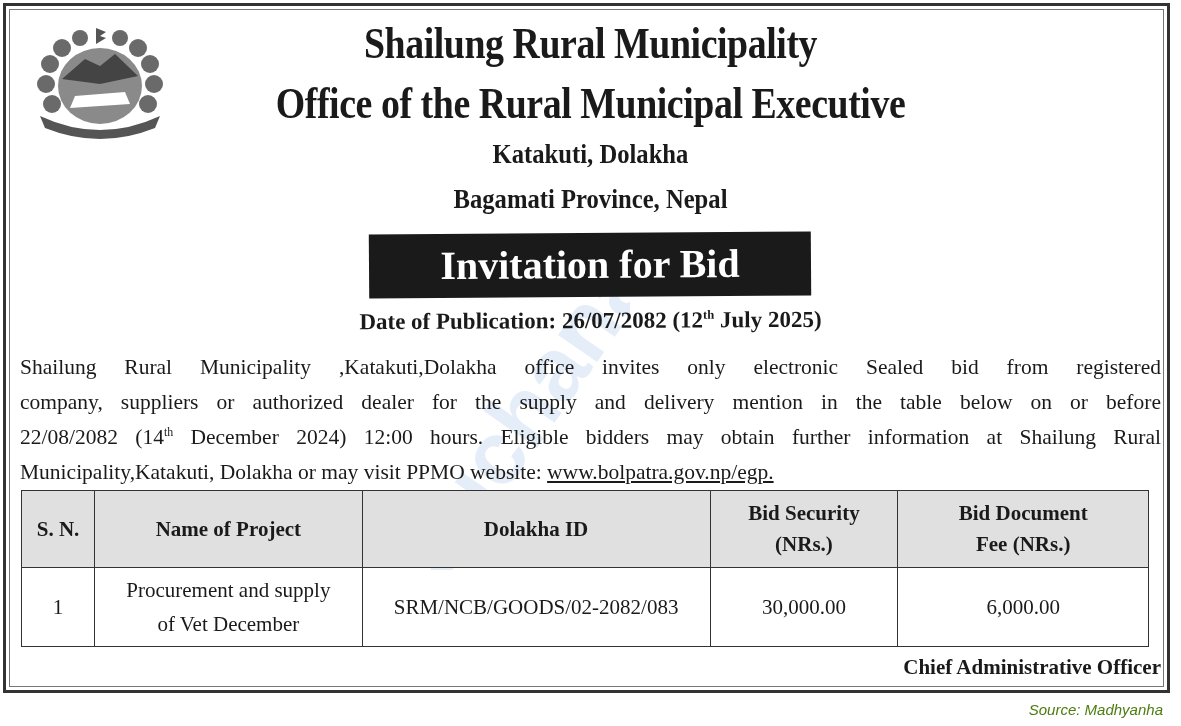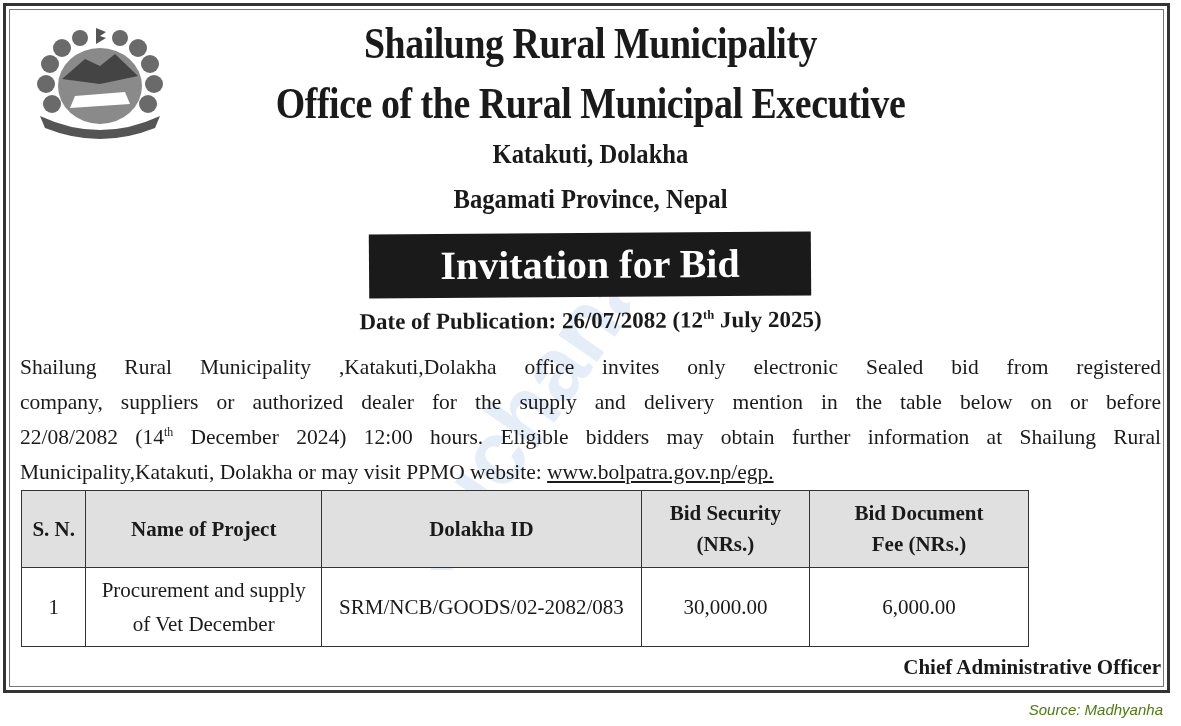--- a/index.html
+++ b/index.html
@@ -13,21 +13,21 @@
     .h3 { top: 138px; font-size: 28px; transform: scaleX(0.88); }
     .h4 { top: 183px; font-size: 28px; transform: scaleX(0.88); }
     .banner { position: absolute; left: 369px; top: 233px; width: 442px; height: 64px; background: #1a1a1a; transform: rotate(-0.4deg); }
     .banner span { display: block; text-align: center; color: #fff; font-weight: bold; font-size: 40px; line-height: 64px; }
     .pubdate { position: absolute; left: 0; width: 1181px; top: 308px; text-align: center; font-weight: bold; font-size: 23px; transform: rotate(-0.3deg); }
     sup { font-size: 0.55em; vertical-align: super; line-height: 0; }
     .body { position: absolute; left: 20px; top: 350px; width: 1141px; font-size: 21.5px; line-height: 35px; text-align: justify; }
     .body .line { display: block; text-align: justify; text-align-last: justify; height: 35px; }
     .body .line.last { text-align-last: left; }
     .link { text-decoration: underline; }
-    table { position: absolute; left: 21px; top: 490px; width: 1008px; border-collapse: collapse; font-size: 21px; }
+    table { position: absolute; left: 21px; top: 490px; width: 1128px; border-collapse: collapse; font-size: 21px; }
     th, td { border: 1.5px solid #333; text-align: center; padding: 0 6px; }
     th { background: #e0e0e0; font-weight: bold; height: 76px; line-height: 31px; }
     td { height: 78px; line-height: 34px; }
     .cao { position: absolute; right: 20px; top: 655px; font-weight: bold; font-size: 21px; }
     .source { position: absolute; right: 18px; top: 701px; font-family: "Liberation Sans", sans-serif; font-style: italic; font-size: 15px; color: #4d7c0f; }
     .wm { position: absolute; opacity: 0.12; pointer-events: none; }
   </style>
 </head>
 <body>
 

